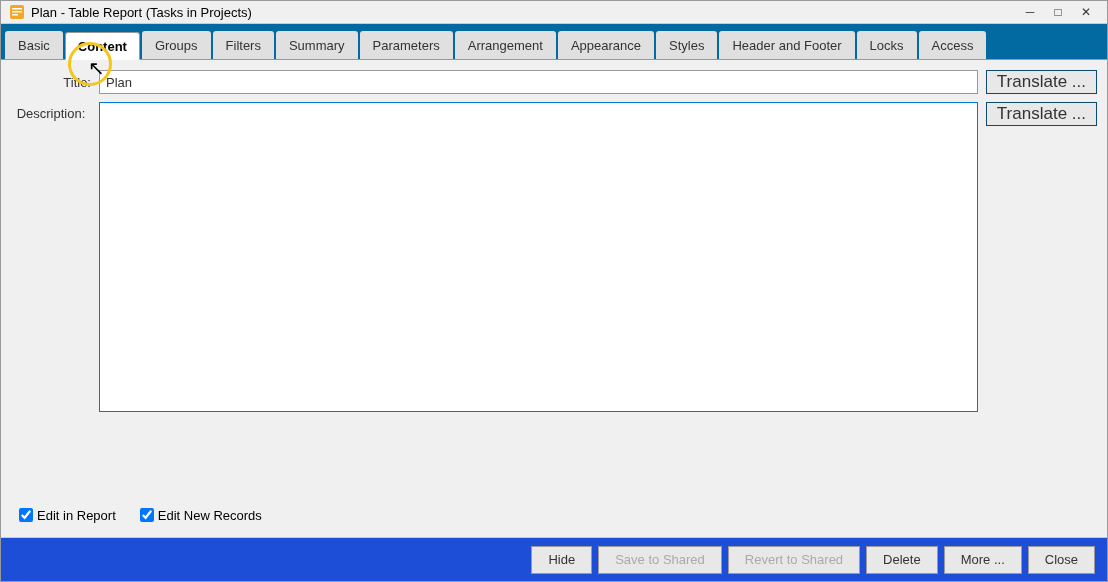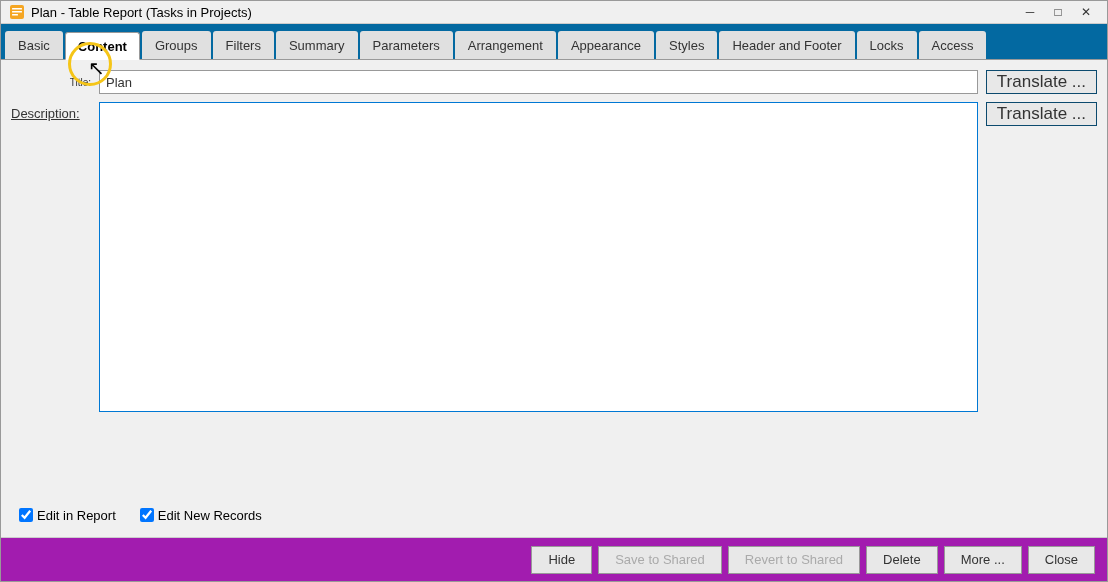--- a/index.html
+++ b/index.html
@@ -123,21 +123,21 @@
     .field-row {
       display: flex;
       align-items: center;
       gap: 8px;
     }
 
     .field-label {
       width: 80px;
       text-align: right;
       color: #333;
-      font-size: 10px;
+      font-size: 13px;
     }
 
     .field-input {
       flex: 1;
       height: 24px;
       border: 1px solid #999;
       background: #fff;
       padding: 2px 6px;
       font-size: 13px;
       color: #333;
@@ -156,25 +156,24 @@
 
     .desc-row {
       display: flex;
       align-items: flex-start;
       gap: 8px;
       flex: 1;
     }
 
     .desc-label {
       width: 80px;
-      text-align: left;
+      text-align: center;
       color: #333;
       font-size: 13px;
       padding-top: 4px;
-      text-decoration: underline;
     }
 
     .desc-textarea {
       flex: 1;
       border: 1px solid #0078d4;
       background: #fff;
       padding: 4px 6px;
       font-size: 13px;
       color: #333;
       resize: none;
@@ -201,21 +200,21 @@
       cursor: pointer;
     }
 
     .checkbox-item input[type="checkbox"] {
       width: 14px;
       height: 14px;
       cursor: pointer;
     }
 
     .footer {
-      background: #a21caf;
+      background: #1d4ed8;
       border-top: 1px solid #ccc;
       padding: 8px 12px;
       display: flex;
       justify-content: flex-end;
       align-items: center;
       gap: 6px;
       height: 44px;
     }
 
     .footer-btn {

